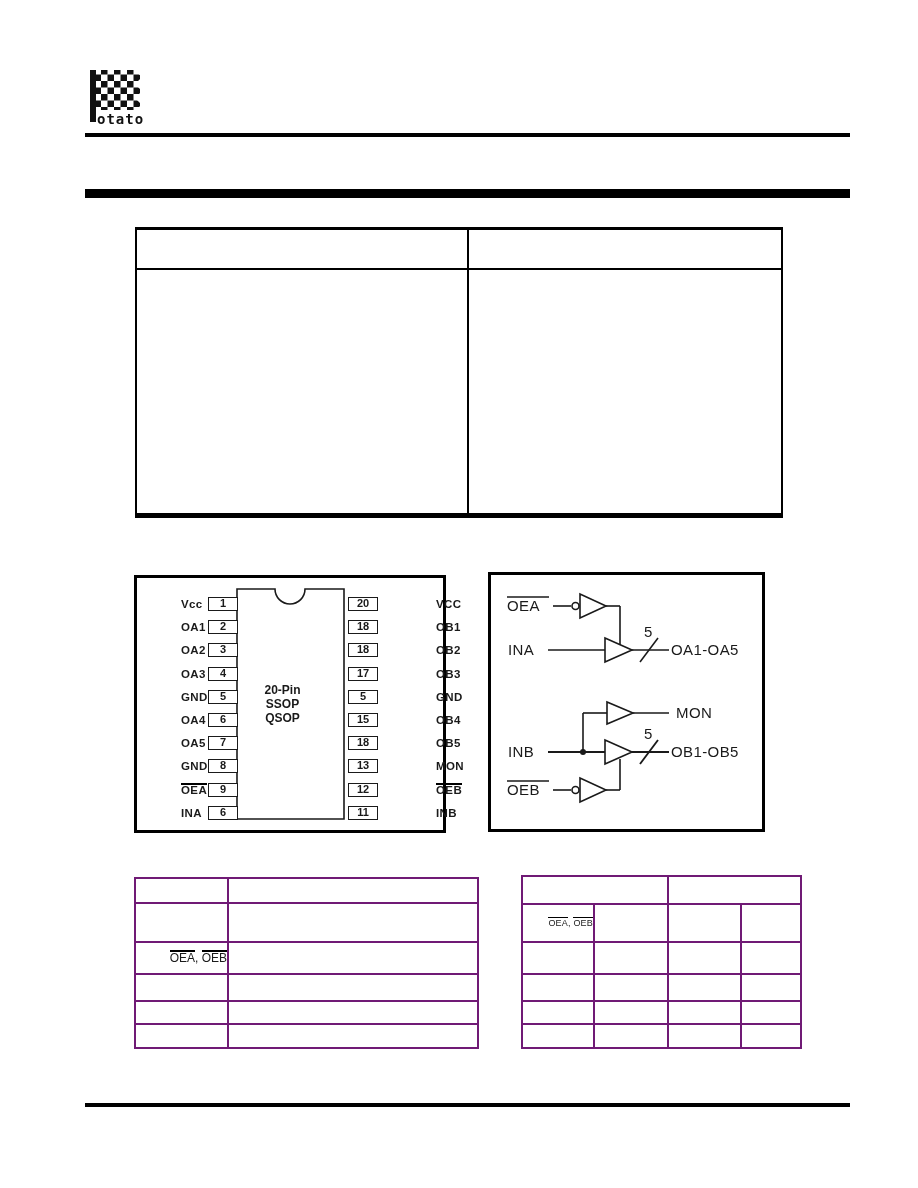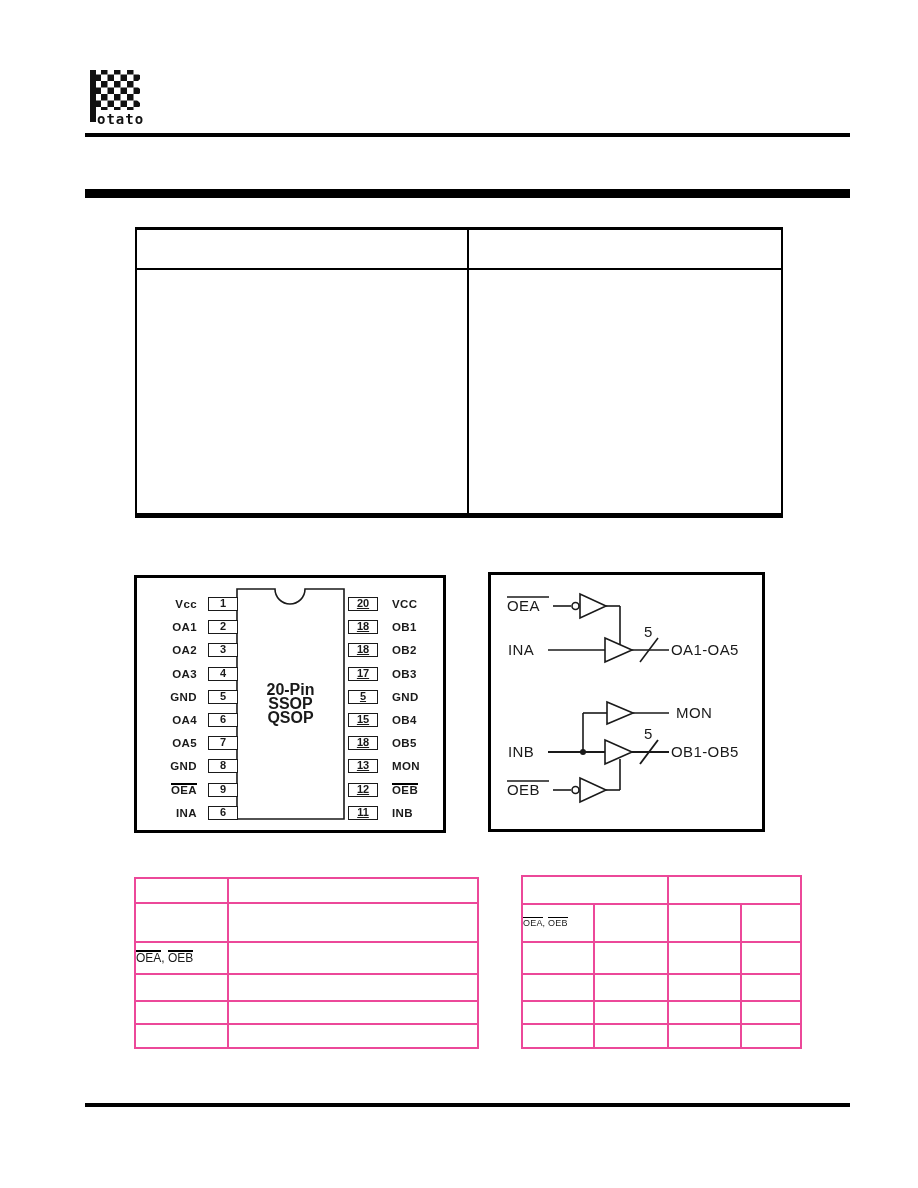--- a/index.html
+++ b/index.html
@@ -15,39 +15,39 @@
   .rule-bottom { left:85px; top:1103px; width:765px; height:4px; background:#000; }
 
   
   .top-table { left:135px; top:227px; width:648px; height:291px; border:2px solid #000; border-top:3px solid #000; border-bottom:5px solid #000; }
   .top-table .vdiv { left:330px; top:0; width:2px; height:100%; background:#000; }
   .top-table .hdiv { left:0; top:38px; width:100%; height:2px; background:#000; }
 
   
   .pin-panel { left:134px; top:575px; width:312px; height:258px; border:3px solid #000; }
   .pin-panel svg { position:absolute; left:0; top:0; }
-  .pkg-label { left:100px; top:105px; width:107px; text-align:center; font-size:16px; font-weight:600; line-height:14px; color:#1a1a1a; }
+  .pkg-label { left:92px; top:105px; width:107px; text-align:center; font-size:12px; font-weight:600; line-height:14px; color:#1a1a1a; }
   .pin-row { position:absolute; height:14px; }
-  .pin-label { position:absolute; top:0; font-size:11.5px; font-weight:600; letter-spacing:0.4px; line-height:14px; color:#1a1a1a; }
+  .pin-label { position:absolute; top:0; font-size:11.5px; font-weight:600; letter-spacing:0.4px; line-height:14px; color:#1a1a1a;padding-left:44px; }
   .pin-label.l { left:0; width:60px; text-align:right; }
   .pin-label.r { left:255px; width:60px; text-align:left; }
   .pin-box { position:absolute; top:0; width:30px; height:14px; border:1.5px solid #1a1a1a; font-size:11px; font-weight:600; text-align:center; line-height:11px; color:#1a1a1a; background:#fff; }
   .pin-box.l { left:71px; }
-  .pin-box.r { left:211px;text-decoration:underline; }
+  .pin-box.r { left:211px; }
   .ov { position:relative; }
   .ov::after { content:""; position:absolute; left:0; right:0; top:-1px; height:1.5px; background:#000; }
 
   
   .logic-panel { left:488px; top:572px; width:277px; height:260px; border:3px solid #000; }
   .logic-panel svg { position:absolute; left:0; top:0; }
   .logic-panel text { font-family:"Liberation Sans", sans-serif; font-size:15px; letter-spacing:0.4px; fill:#1a1a1a; }
 
   
   table { border-collapse:collapse; table-layout:fixed; }
-  td { border:2px solid #ec4899; font-size:12px; color:#1a1a1a; text-align:left; vertical-align:middle; }
+  td { border:2px solid #701a75; font-size:12px; color:#1a1a1a; text-align:right; vertical-align:middle; }
   .tbl-left { left:134px; top:877px; }
   .tbl-right { left:521px; top:875px; }
   .small-oe { font-size:9px; letter-spacing:0.2px; }
   .small-oe .ov::after { height:1px; }
 </style>
 </head>
 <body>
 
 <svg class="abs logo-flag" width="60" height="58" viewBox="0 0 60 58">
   <defs>

